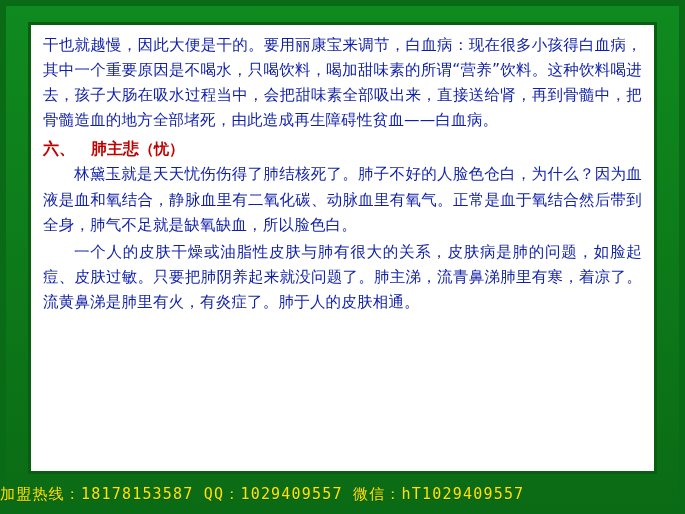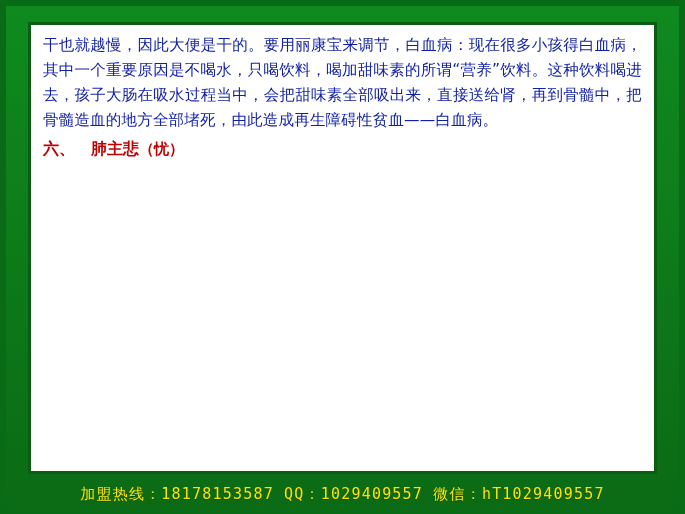--- a/index.html
+++ b/index.html
@@ -78,21 +78,21 @@
     font-weight: bold;
   }
   .footer-bar {
     position: absolute;
     left: 0;
     bottom: 0;
     width: 685px;
     height: 40px;
     display: flex;
     align-items: center;
-    justify-content: center;
+    justify-content: flex-start;
     box-sizing: border-box;
   }
   .footer-text {
     color: #ffe400;
     font-family: "DejaVu Sans Mono", "Liberation Mono", monospace;
     font-size: 15px;
     letter-spacing: 1.2px;
     white-space: nowrap;
     text-shadow: 0 1px 0 #0a4d10;
   }
@@ -103,20 +103,22 @@
 <div class="slide">
   <div class="outer-frame"></div>
 
   <div class="content-card">
 
     <p class="para">干也就越慢，因此大便是干的。要用丽康宝来调节，白血病：现在很多小孩得白血病，其中一个重要原因是不喝水，只喝饮料，喝加甜味素的所谓“营养”饮料。这种饮料喝进去，孩子大肠在吸水过程当中，会把甜味素全部吸出来，直接送给肾，再到骨髓中，把骨髓造血的地方全部堵死，由此造成再生障碍性贫血——白血病。</p>
 
     <div class="heading">
       <span class="num">六、</span><span class="title">肺主悲</span><span class="paren">（忧）</span>
     </div>
+    <p class="para indent">林黛玉就是天天忧伤伤得了肺结核死了。肺子不好的人脸色仓白，为什么？因为血液是血和氧结合，静脉血里有二氧化碳、动脉血里有氧气。正常是血于氧结合然后带到全身，肺气不足就是缺氧缺血，所以脸色白。</p>
 
+    <p class="para indent">一个人的皮肤干燥或油脂性皮肤与肺有很大的关系，皮肤病是肺的问题，如脸起痘、皮肤过敏。只要把肺阴养起来就没问题了。肺主涕，流青鼻涕肺里有寒，着凉了。流黄鼻涕是肺里有火，有炎症了。肺于人的皮肤相通。</p>
 
   </div>
 
   <div class="footer-bar">
     <div class="footer-text">加盟热线：18178153587 QQ：1029409557 微信：hT1029409557</div>
   </div>
 </div>
 
 </body></html>

